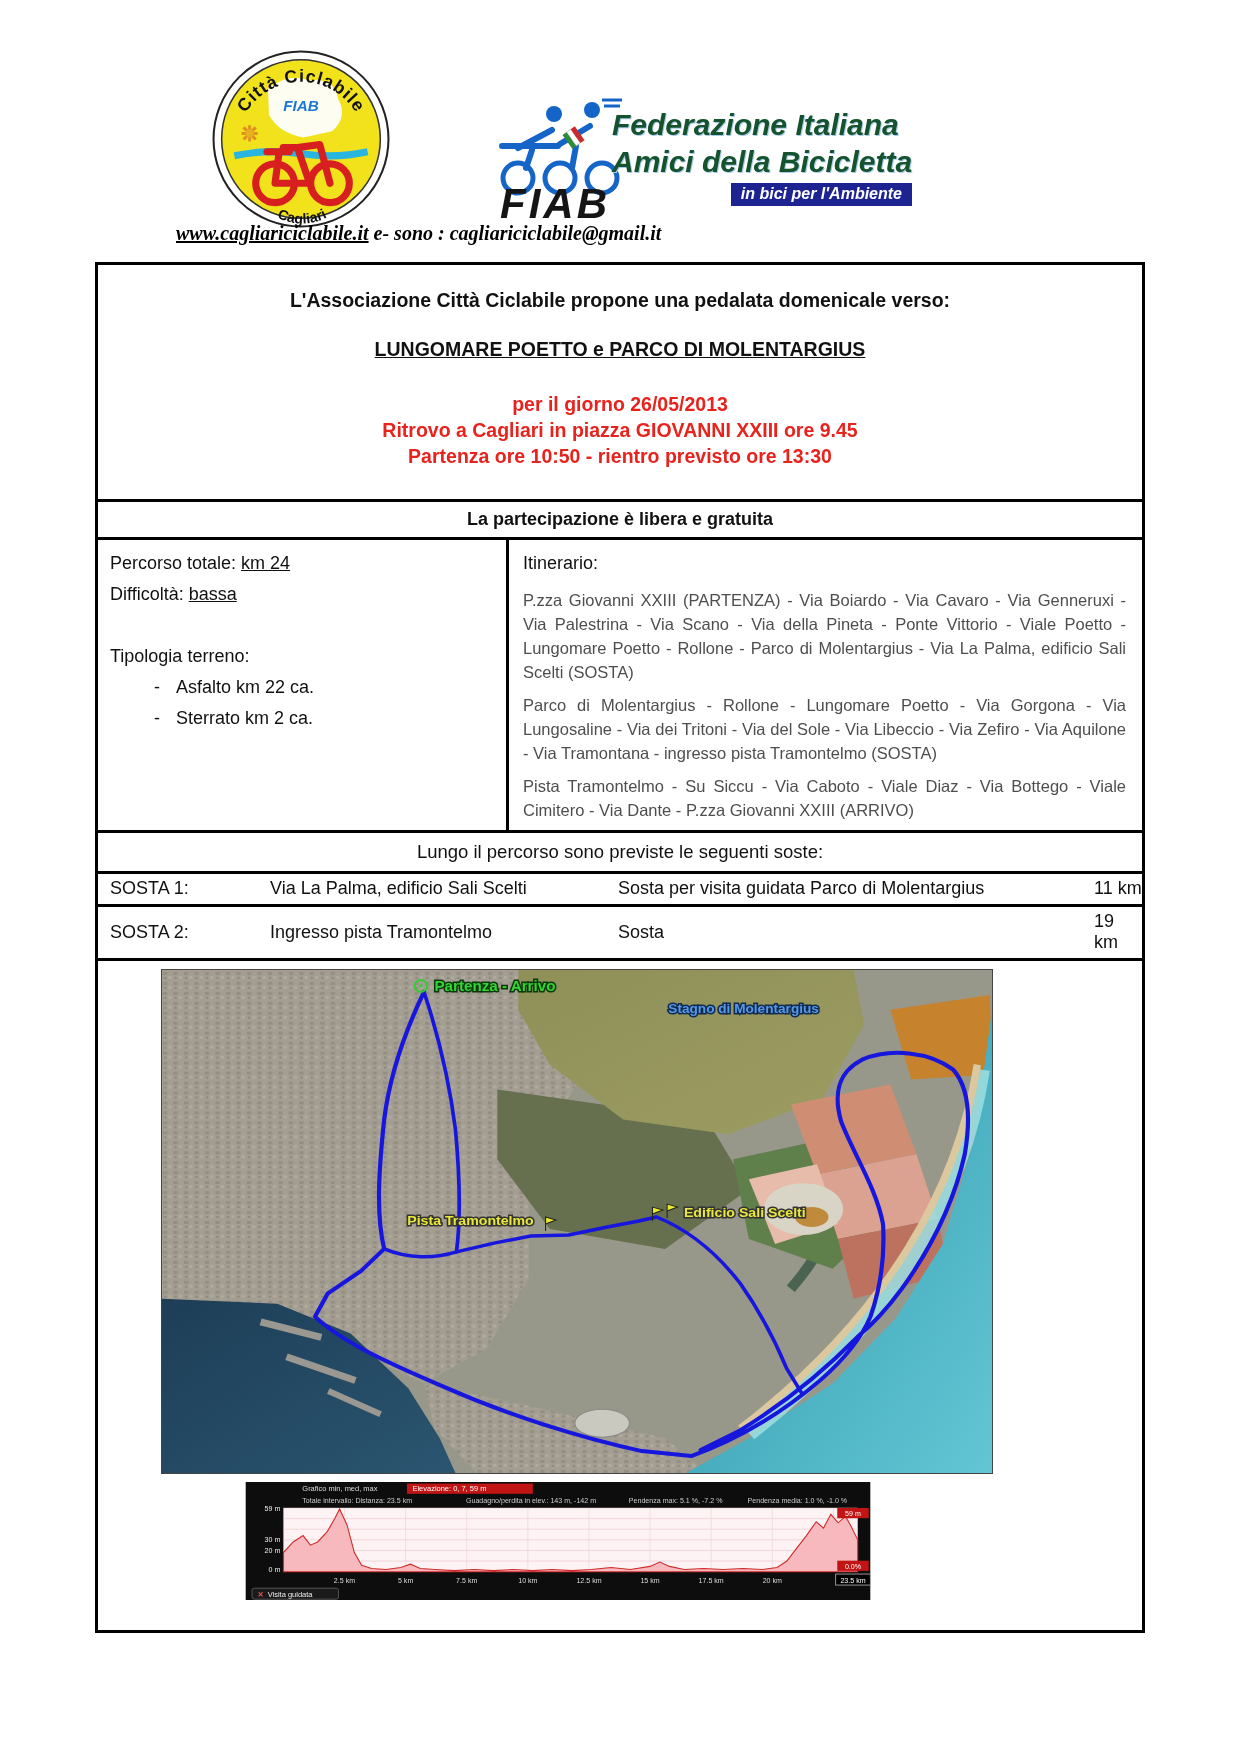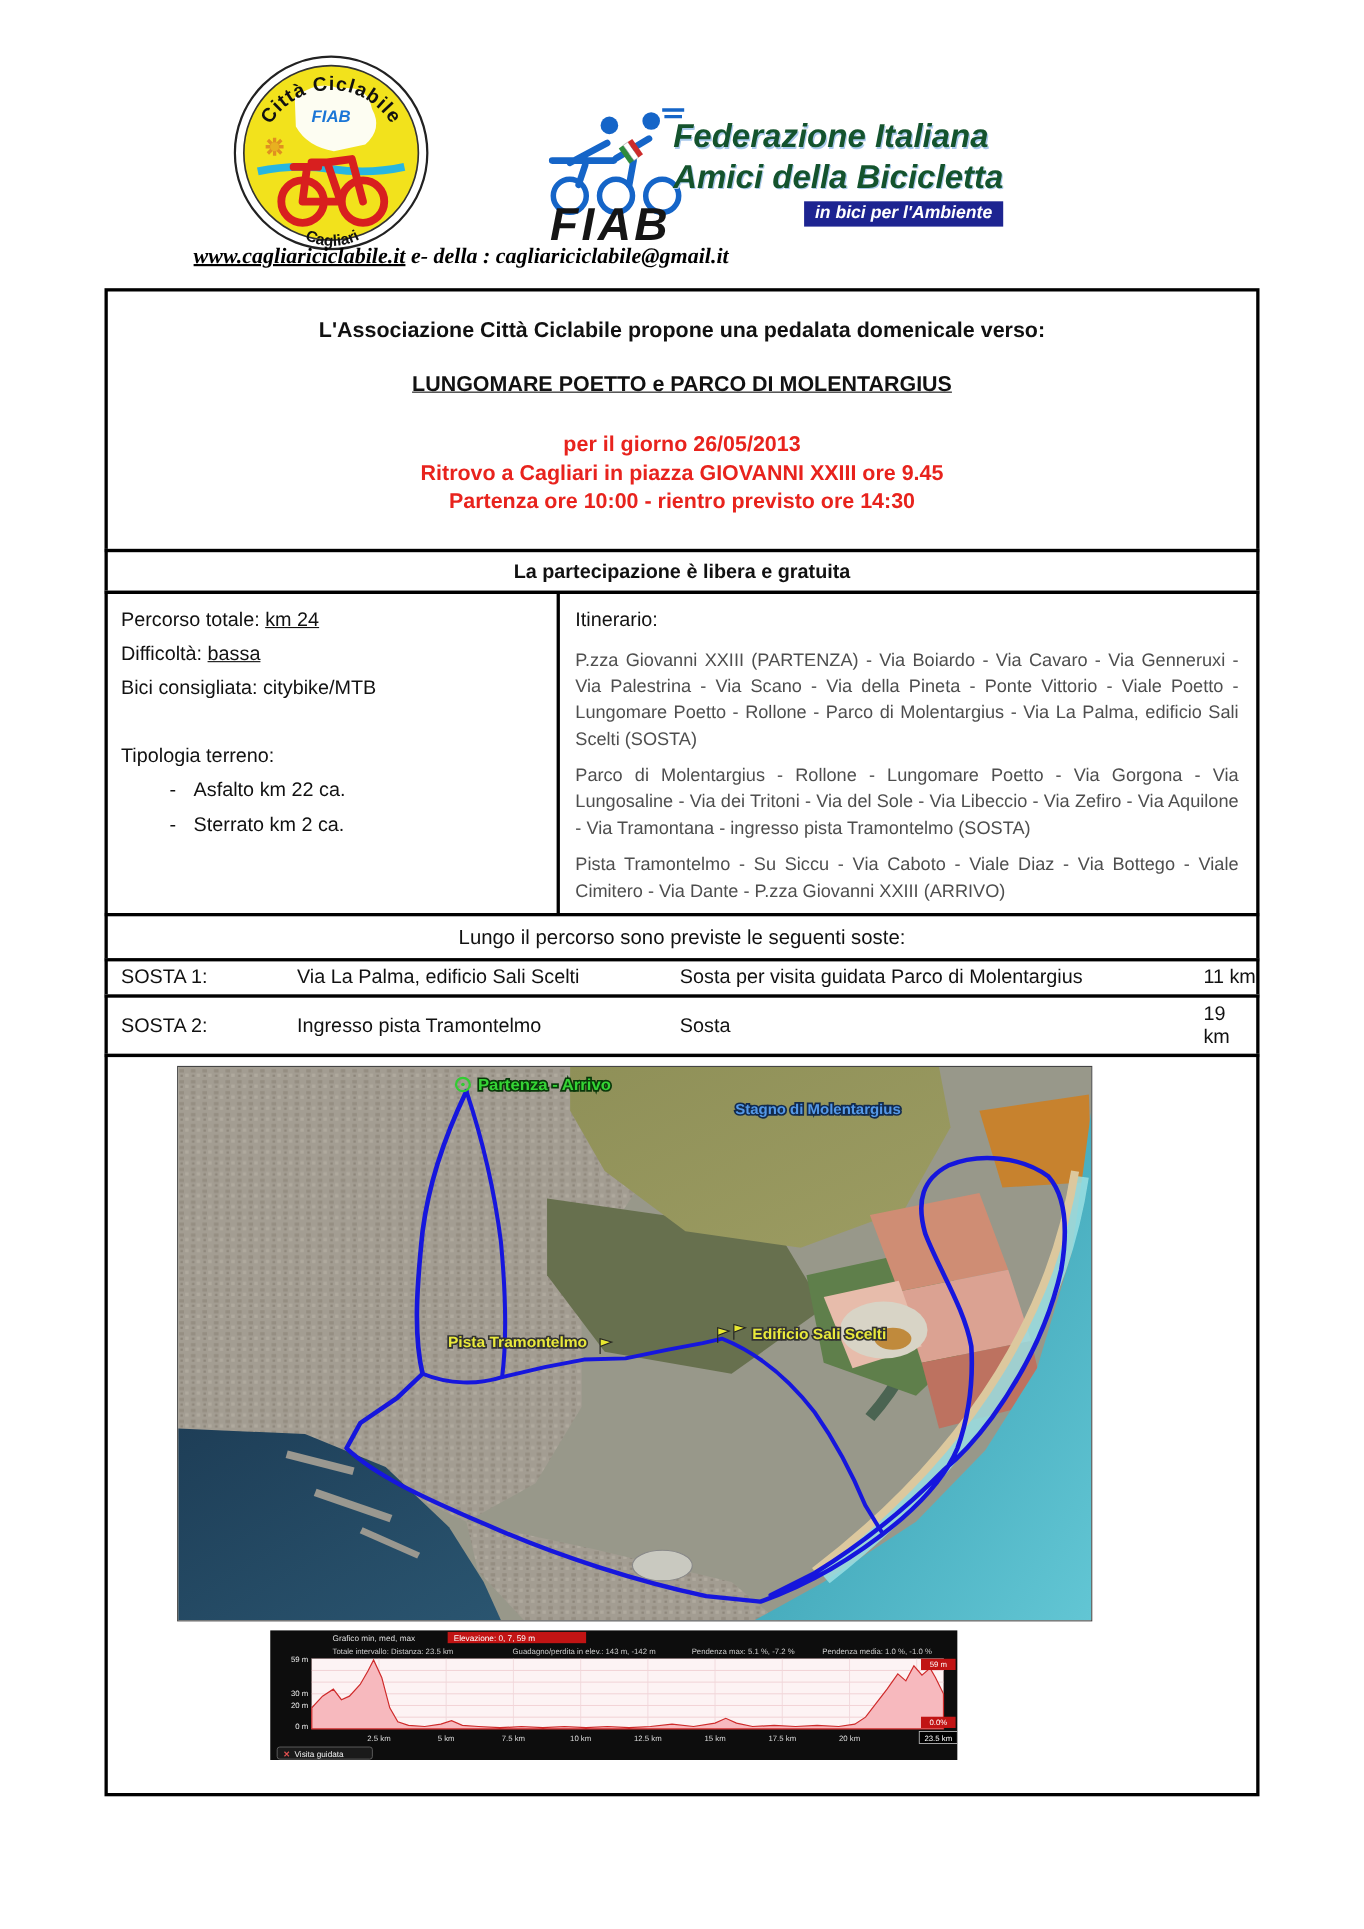--- a/index.html
+++ b/index.html
@@ -103,38 +103,37 @@
     </svg>
 
     <div class="fiab-text">
       <div class="fiab-line">Federazione Italiana</div>
       <div class="fiab-line">Amici della Bicicletta</div>
       <div class="fiab-banner-wrap">
         <span class="fiab-banner">in bici per l'Ambiente</span>
       </div>
     </div>
 
-    <div class="www-line"><span class="url">www.cagliariciclabile.it</span><span> e- della :  </span><span>cagliariciclabile@gmail.it</span></div>
+    <div class="www-line"><span class="url">www.cagliariciclabile.it</span><span> e- sono :  </span><span>cagliariciclabile@gmail.it</span></div>
   </div>
 
   <div class="sect boxA">
     <div class="introline">L'Associazione Città Ciclabile propone una pedalata domenicale verso:</div>
     <div class="eventline">LUNGOMARE POETTO e PARCO DI MOLENTARGIUS</div>
     <div class="redline">per il giorno  26/05/2013</div>
     <div class="redline">Ritrovo a Cagliari in piazza GIOVANNI XXIII ore 9.45</div>
-    <div class="redline">Partenza ore 10:00 -  rientro previsto ore 14:30</div>
+    <div class="redline">Partenza ore 10:50 -  rientro previsto ore 13:30</div>
   </div>
 
   <div class="sect rowB">La partecipazione è libera e gratuita</div>
 
   <div class="sect tblC">
     <div class="cellL">
       <div><span>Percorso totale: </span><span class="und">km 24</span></div>
       <div><span>Difficoltà: </span><span class="und">bassa</span></div>
-      <div><span>Bici consigliata: </span><span>citybike/MTB</span></div>
       <div style="height:31px;"></div>
       <div>Tipologia terreno:</div>
       <div class="terrain-item">
           <span class="dash">-</span>
           <span>Asfalto km 22 ca.</span>
         </div>
       <div class="terrain-item">
           <span class="dash">-</span>
           <span>Sterrato km 2 ca.</span>
         </div>

